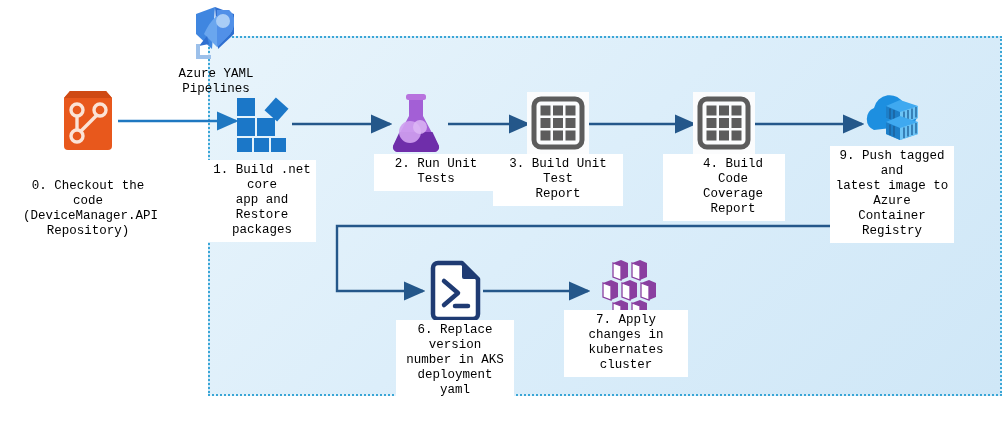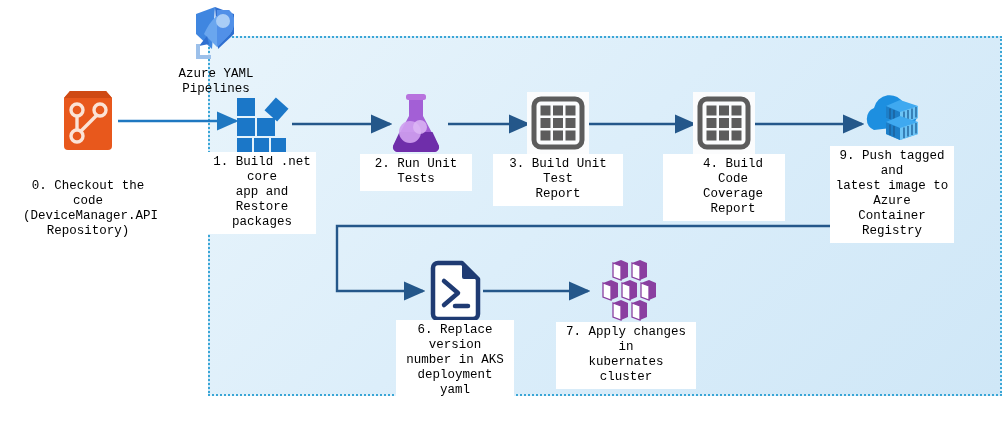--- a/index.html
+++ b/index.html
@@ -135,36 +135,36 @@
       <svg width="64" height="56" viewBox="0 0 64 56" aria-hidden="true">
         <rect x="7" y="2" width="18" height="18" fill="#1b77c8"></rect>
         <rect x="7" y="22" width="18" height="18" fill="#1b77c8"></rect>
         <rect x="27" y="22" width="18" height="18" fill="#1b77c8"></rect>
         <rect x="7" y="42" width="15" height="14" fill="#1b77c8"></rect>
         <rect x="24" y="42" width="15" height="14" fill="#1b77c8"></rect>
         <rect x="41" y="42" width="15" height="14" fill="#1b77c8"></rect>
         <rect x="38" y="5" width="17" height="17" fill="#1b77c8" transform="rotate(42 46.5 13.5)"></rect>
       </svg>
     </div>
-    <div class="caption" style="top:56px; width:108px;">1. Build .net core
+    <div class="caption" style="top:64px; width:108px;">1. Build .net core
 app and Restore
 packages</div>
   </div>
 
   <div class="node" style="left:384px; top:92px; width:64px;">
     <div class="node-icon">
       <svg width="58" height="62" viewBox="0 0 58 62" aria-hidden="true">
         <rect x="19" y="2" width="20" height="6" rx="2.5" fill="#b873de"></rect>
         <path d="M22 8 L36 8 L36 24 L52 54 A5 5 0 0 1 48 60 L10 60 A5 5 0 0 1 6 54 L22 24 Z" fill="#a35fd6"></path>
         <path d="M12.5 40 L45.5 40 L52 54 A5 5 0 0 1 48 60 L10 60 A5 5 0 0 1 6 54 Z" fill="#6f2eaa"></path>
         <circle cx="23" cy="40" r="11" fill="#cf9ff0" opacity="0.92"></circle>
         <circle cx="33" cy="35" r="7" fill="#dcb6f5" opacity="0.85"></circle>
       </svg>
     </div>
-    <div class="caption" style="top:62px; width:112px;">2. Run Unit Tests</div>
+    <div class="caption" style="top:62px; width:124px;margin-left:20px;">2. Run Unit Tests</div>
   </div>
 
   <div class="node" style="left:527px; top:92px; width:62px;">
     <div class="node-icon">
       <svg width="62" height="62" viewBox="0 0 62 62" aria-hidden="true">
         <rect x="0" y="0" width="62" height="62" fill="#fbfcfd"></rect>
         <rect x="7" y="7" width="48" height="48" rx="7" fill="none" stroke="#5c5c5c" stroke-width="5"></rect>
         <g fill="#5c5c5c">
           <rect x="13.5" y="13.5" width="10" height="10"></rect>
           <rect x="26" y="13.5" width="10" height="10"></rect>
@@ -286,17 +286,17 @@
             <path d="M5 3 L13 0 L20 3 L20 17 L13 20 L5 17 Z" fill="#8a3fa0"></path>
             <path d="M5 3 L13 6 L13 20 L5 17 Z" fill="#ffffff" stroke="#8a3fa0" stroke-width="1.3"></path>
           </g>
           <g transform="translate(40,42)">
             <path d="M5 3 L13 0 L20 3 L20 17 L13 20 L5 17 Z" fill="#8a3fa0"></path>
             <path d="M5 3 L13 6 L13 20 L5 17 Z" fill="#ffffff" stroke="#8a3fa0" stroke-width="1.3"></path>
           </g>
         </g>
       </svg>
     </div>
-    <div class="caption" style="top:64px; width:140px;">7. Apply changes in
+    <div class="caption" style="top:52px; width:124px;">7. Apply changes in
 kubernates cluster</div>
   </div>
 
 </div>
 
 </body></html>

